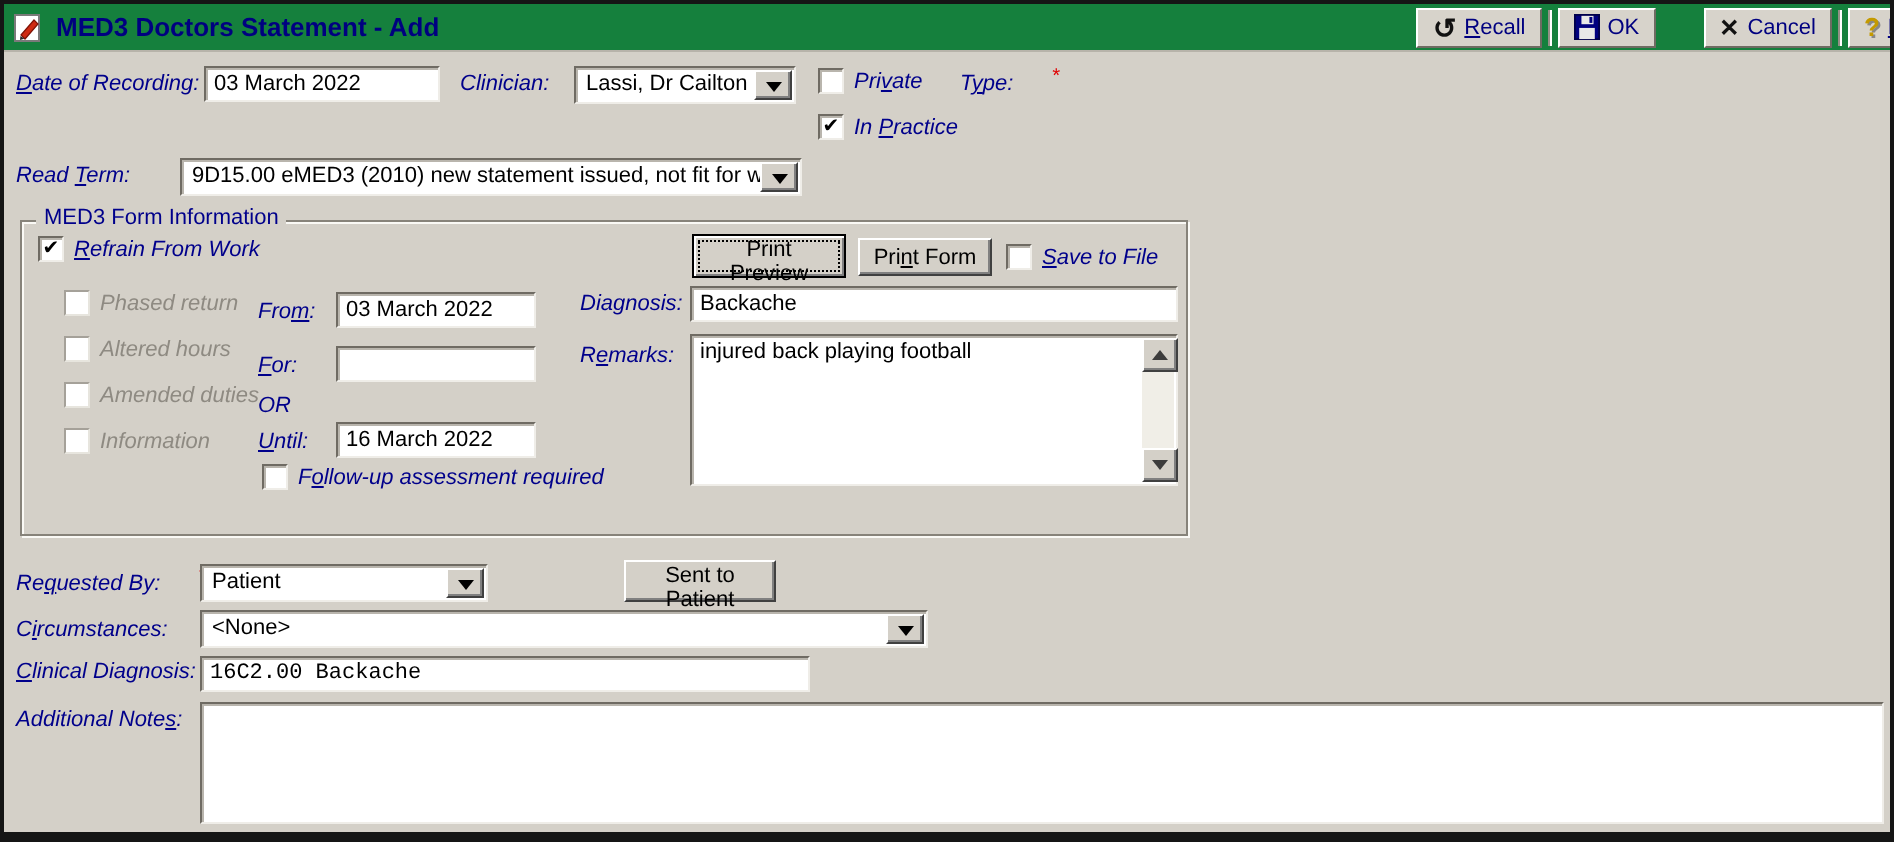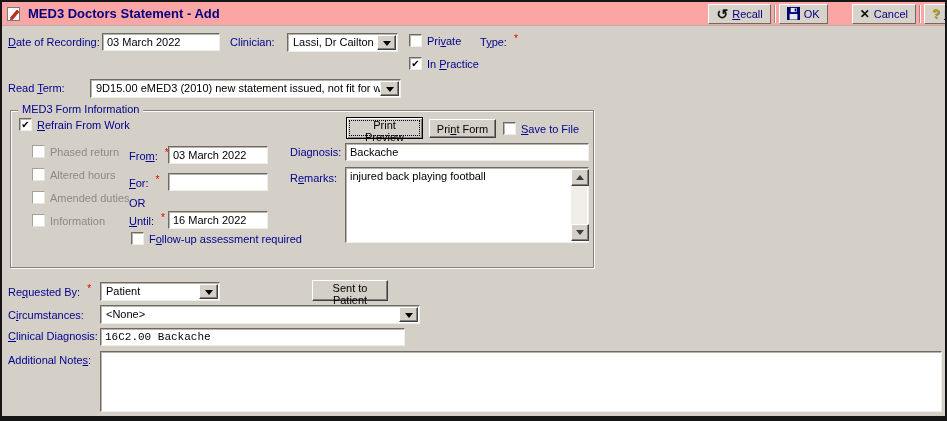--- a/index.html
+++ b/index.html
@@ -1,53 +1,53 @@
 <!DOCTYPE html>
 <html><head>
 <meta charset="utf-8">
 <style>
   html,body{margin:0;padding:0;background:#fff;}
   .window{position:relative;width:947px;height:421px;box-sizing:border-box;
     background:#d4d0c8;border:2px solid #151515;border-bottom-width:5px;
     font-family:"Liberation Sans",sans-serif;font-size:11px;color:#000;overflow:hidden;}
   
-  .titlebar{position:absolute;left:0;top:0;right:0;height:23px;background:#fca5a5;
+  .titlebar{position:absolute;left:0;top:0;right:0;height:23px;background:#15803d;
     border-bottom:1px solid #b7b3aa;display:flex;align-items:center;padding-left:4px;}
   .ticon{display:inline-flex;width:16px;height:16px;}
   .title{color:#000080;font-weight:bold;font-size:13px;margin-left:6px;white-space:nowrap;}
   .toolbar{position:absolute;right:-21px;top:1px;height:21px;display:flex;align-items:center;}
   .tbbtn{display:inline-flex;align-items:center;gap:4px;height:20px;padding:0 7px;
     background:#d7d3cb;border:1px solid;border-color:#fff #6f6b63 #6f6b63 #fff;
     color:#000080;font:11px "Liberation Sans",sans-serif;cursor:pointer;white-space:nowrap;}
   .tbsep{width:0;height:18px;border-left:1px solid #938f86;border-right:1px solid #fff;margin:0 3px;}
   .tbgap{width:24px;height:1px;}
   .icon-recall{color:#111;font-size:14px;font-weight:bold;line-height:14px;}
   .icon-x{color:#111;font-size:12px;font-weight:bold;}
   .icon-q{color:#c49a00;font-size:13px;font-weight:bold;text-shadow:1px 1px 0 #888;}
   
-  .lbl{position:absolute;display:flex;gap:7px;color:#00008b;white-space:nowrap;}
+  .lbl{position:absolute;display:flex;gap:19px;color:#00008b;white-space:nowrap;font-style:italic;}
   .req{color:#e00000;font-size:10px;line-height:9px;margin-top:-2px;}
   
   .tb{position:absolute;box-sizing:border-box;background:#fff;border:1px solid;
     border-color:#6f6b63 #efede8 #efede8 #6f6b63;box-shadow:inset 1px 1px 0 #b9b5ad;
     font:11px "Liberation Sans",sans-serif;color:#000;padding:1px 4px;outline:none;}
   
   .dd{position:absolute;box-sizing:border-box;background:#fff;border:1px solid;
     border-color:#6f6b63 #efede8 #efede8 #6f6b63;box-shadow:inset 1px 1px 0 #b9b5ad;cursor:default;}
   .ddval{position:absolute;left:5px;top:2px;right:20px;white-space:nowrap;overflow:hidden;}
   .ddbtn{position:absolute;top:1px;right:1px;bottom:1px;width:17px;background:#d4d0c8;
     border:1px solid;border-color:#fff #404040 #404040 #fff;box-shadow:inset -1px -1px 0 #808080;
     display:flex;align-items:center;justify-content:center;cursor:pointer;}
   .arr{width:0;height:0;border:4px solid transparent;border-top:5px solid #000;margin-top:5px;}
   
   .cbrow{position:absolute;display:flex;align-items:center;gap:5px;cursor:default;}
   .cb{width:13px;height:13px;box-sizing:border-box;background:#fff;border:1px solid;
     border-color:#6f6b63 #efede8 #efede8 #6f6b63;box-shadow:inset 1px 1px 0 #b9b5ad;
     font-size:10px;line-height:11px;text-align:center;color:#000;cursor:pointer;flex:none;}
-  .cblbl{color:#00008b;white-space:nowrap;}
+  .cblbl{color:#00008b;white-space:nowrap;font-style:italic;}
   .cbrow.disabled .cb{border-color:#a5a199 #e7e5de #e7e5de #a5a199;box-shadow:none;cursor:default;}
   .cbrow.disabled .cblbl{color:#8e8a82;}
   
   .btn{position:absolute;box-sizing:border-box;background:#d4d0c8;border:1px solid;
     border-color:#fff #404040 #404040 #fff;box-shadow:inset -1px -1px 0 #808080;
     font:11px "Liberation Sans",sans-serif;color:#000;cursor:pointer;}
   .btn.default{border:1px solid #000;outline:1px dotted #000;outline-offset:-4px;
     box-shadow:inset 1px 1px 0 #fff,inset -1px -1px 0 #808080;}
   
   .groupbox{position:absolute;box-sizing:border-box;border:1px solid #87837a;
@@ -228,32 +228,32 @@
             <span class="tri-down"></span>
           </span>
       </div>
     </div>
   </div>
 
   <div class="lbl" style="left:6px;top:284px">
     <span>Re<u>q</u>uested By:</span>
       <span class="req">*</span>
   </div>
-  <div class="dd" style="left:98px;top:280px;width:120px;height:19px">
+  <div class="dd" style="left:98px;top:280px;width:144px;height:19px">
     <span class="ddval">Patient</span>
     <span class="ddbtn">
         <span class="arr"></span>
       </span>
   </div>
   <button class="btn" style="left:310px;top:278px;width:76px;height:21px">Sent to Patient</button>
 
   <div class="lbl" style="left:6px;top:307px">
     <span>C<u>i</u>rcumstances:</span>
   </div>
-  <div class="dd" style="left:98px;top:303px;width:320px;height:19px">
+  <div class="dd" style="left:98px;top:303px;width:364px;height:19px">
     <span class="ddval">&lt;None&gt;</span>
     <span class="ddbtn">
         <span class="arr"></span>
       </span>
   </div>
 
   <div class="lbl" style="left:6px;top:328px">
     <span><u>C</u>linical Diagnosis:</span>
       <span class="req">*</span>
   </div>

